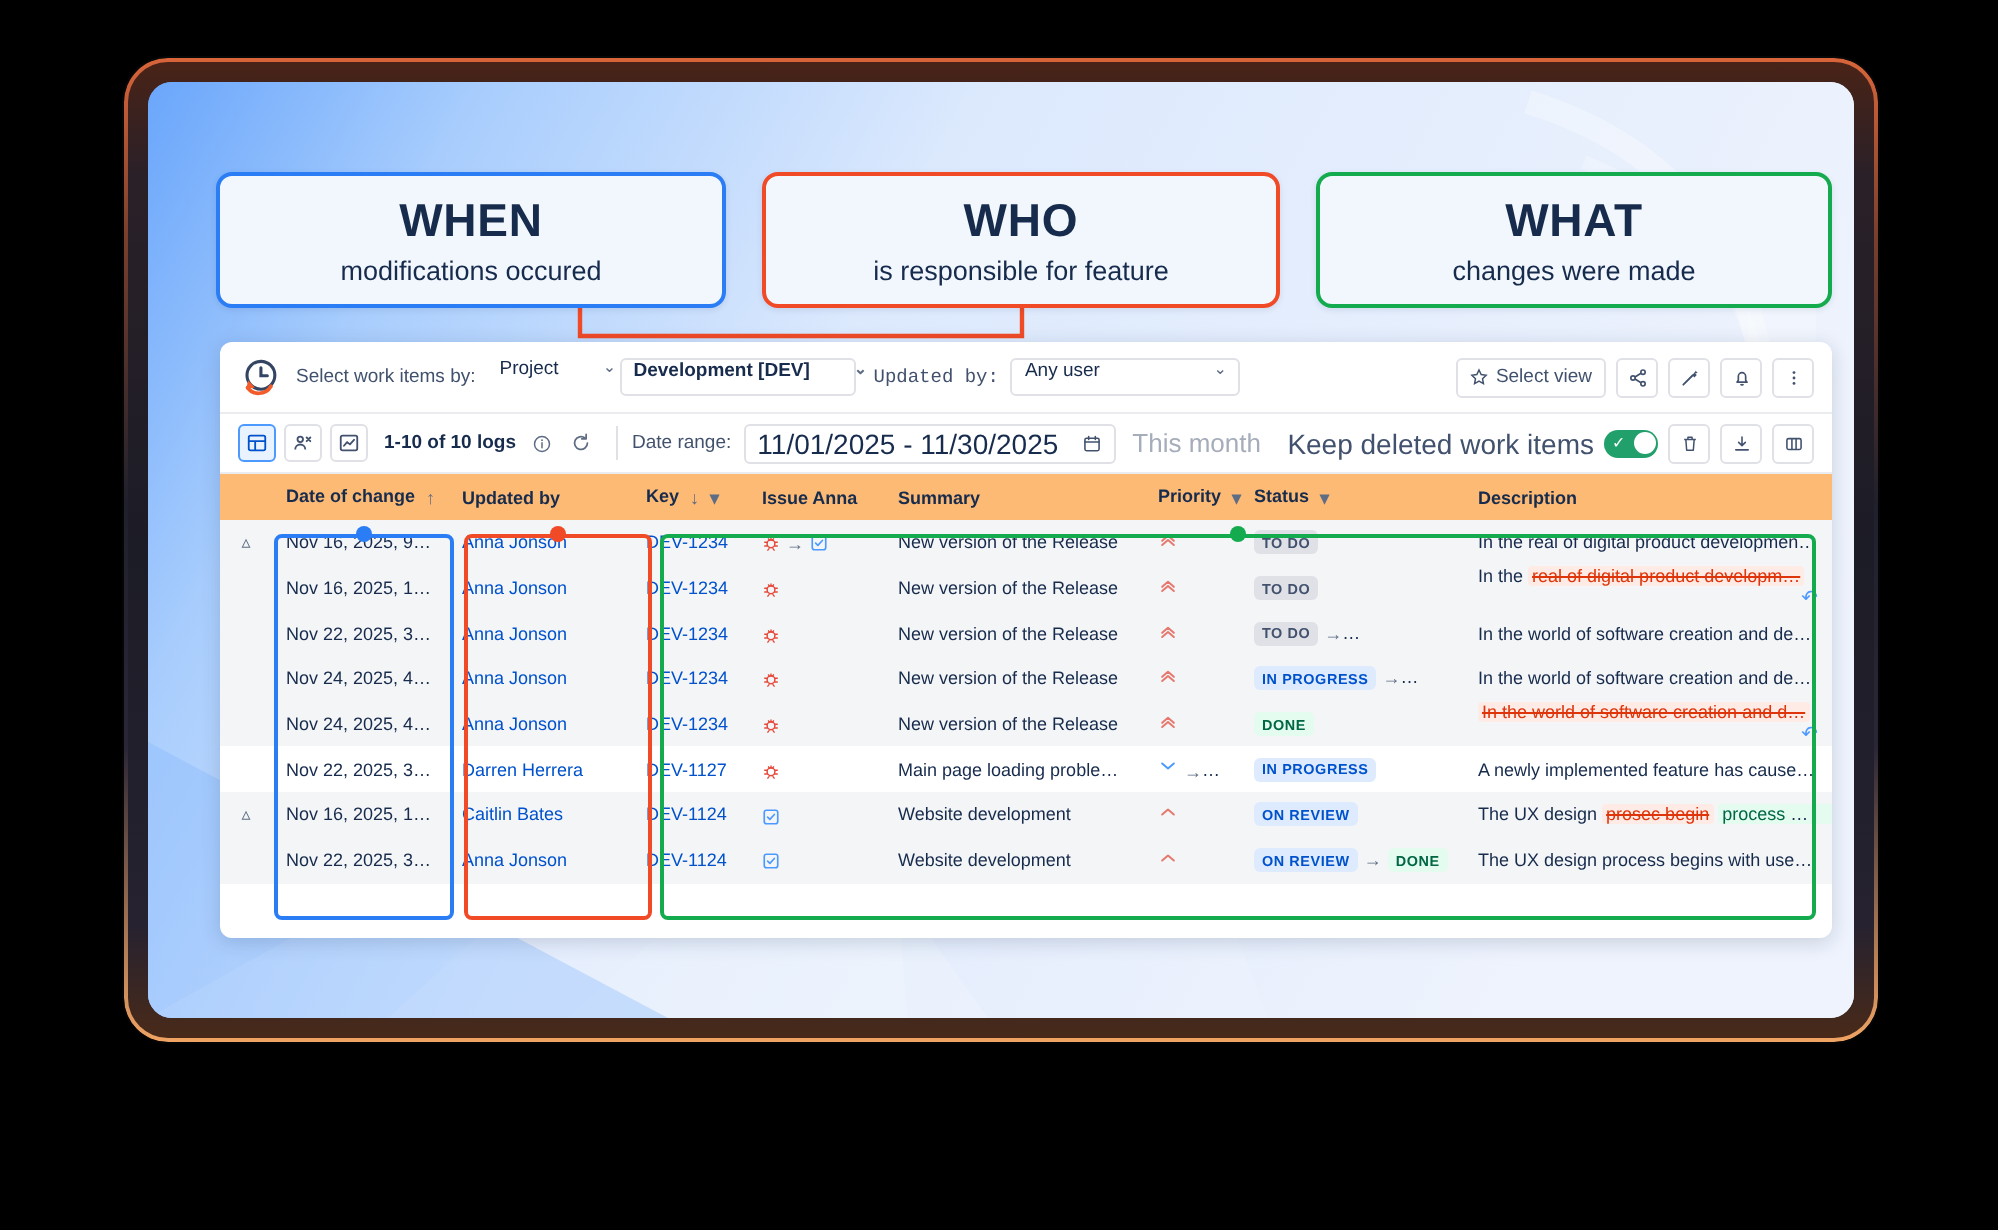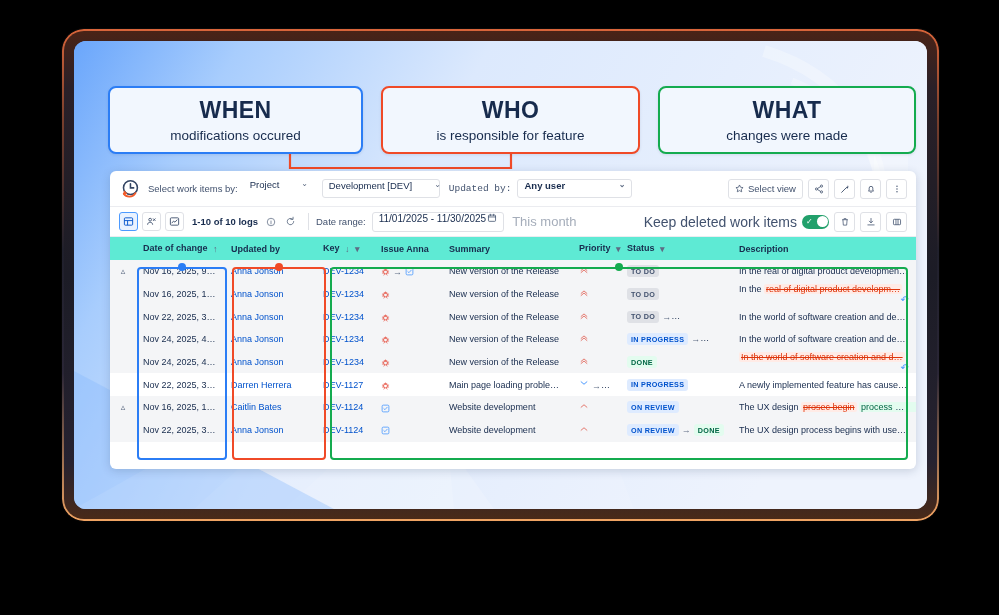--- a/index.html
+++ b/index.html
@@ -59,55 +59,55 @@
   .tb1 { display:flex; align-items:center; height:36px; padding:0 9px; border-bottom:1px solid #ebecf0; }
   .logo { width:22px; height:22px; flex:none; margin-right:7px; }
   .tb-label { font-size:9.5px; color:#42526e; margin-right:6px; white-space:nowrap; }
   .sel {
     height:19px; border:1px solid #dfe1e6; border-radius:3px; background:#fff;
     display:flex; align-items:flex-start; gap:22px; padding:0 6px;
     font-size:9.5px; color:#172b4d; white-space:nowrap;
   }
   .sel.plain { border:none; }
   .sel .cv { color:#5e6c84; font-size:8px; margin-left:auto; }
-  .w-proj { width:62px; } .w-dev { width:118px; } .w-user { width:115px;font-weight:bold; }
+  .w-proj { width:62px; } .w-dev { width:118px; } .w-user { width:115px; }
   .spacer { flex:1; }
   .btn {
     height:20px; min-width:20px; border:1px solid #dfe1e6; border-radius:3px; background:#fff;
     display:flex; align-items:center; justify-content:center; gap:4px;
     font-size:9.5px; color:#42526e; padding:0 6px; margin-left:5px;
   }
   .btn.icon-only { padding:0; width:21px; }
 
   
   .tb2 { display:flex; align-items:center; height:30px; padding:0 9px; border-bottom:1px solid #ebecf0; }
   .vbtn {
     width:19px; height:19px; border:1px solid #dfe1e6; border-radius:3px; background:#fff;
     display:flex; align-items:center; justify-content:center; margin-right:4px;
   }
   .vbtn.active { background:#e9f2ff; border-color:#4c9aff; }
   .logs { font-size:9.5px; color:#172b4d; font-weight:bold; margin:0 5px 0 4px; white-space:nowrap; }
   .ico-btn { width:16px; height:16px; display:flex; align-items:center; justify-content:center; margin-right:3px; }
   .vsep { width:1px; height:17px; background:#dfe1e6; margin:0 7px; }
   .dr-box {
     height:20px; border:1px solid #dfe1e6; border-radius:3px; background:#fff;
-    display:flex; align-items:flex-start; gap:1px; padding:0 6px; font-size:10px; color:#172b4d;
+    display:flex; align-items:center; gap:12px; padding:0 6px; font-size:14px; color:#172b4d;
   }
   .muted { font-size:13px; color:#a5adba; margin-left:8px; }
   .toggle-label { font-size:14px; color:#42526e; margin-right:5px; }
   .toggle {
     width:27px; height:14px; border-radius:8px; background:#22a06b; position:relative; flex:none;
   }
   .toggle .knob { position:absolute; right:1.5px; top:1.5px; width:11px; height:11px; border-radius:50%; background:#fff; }
   .toggle .chk { position:absolute; left:4px; top:2px; color:#fff; font-size:8px; line-height:10px; }
 
   
   table { width:100%; border-collapse:collapse; table-layout:fixed; }
   thead th {
-    background:#5eead4; height:23px; font-size:9px; color:#172b4d; font-weight:bold;
+    background:#fdba74; height:23px; font-size:9px; color:#172b4d; font-weight:bold;
     text-align:left; padding:0 7px; white-space:nowrap;
   }
   tbody td {
     height:22.7px; font-size:9px; color:#172b4d; padding:0 7px; white-space:nowrap;
     overflow:hidden; text-overflow:ellipsis;
   }
   tbody tr.alt td { background:#f4f5f7; }
   tbody tr.white td { background:#fff; }
   .col-exp { width:26px; } .col-date { width:88px; } .col-upd { width:92px; }
   .col-key { width:58px; } .col-type { width:68px; } .col-sum { width:130px; }
@@ -194,21 +194,21 @@
             <path d="M12.5 6.4 V10.8 H16" fill="none" stroke="#344563" stroke-width="1.7" stroke-linecap="round"></path>
             <path d="M18 16.5 C15 21.5 8 21.5 5.2 17.2" fill="none" stroke="#f25b2a" stroke-width="2" stroke-linecap="round"></path>
             <path d="M5.6 13.3 L4.3 18.3 L9.2 17.2 Z" fill="#f25b2a"></path>
           </svg>
           <span class="tb-label">Select work items by:</span>
 
           <div class="sel plain w-proj">
             <span>Project</span>
             <span class="cv">⌄</span>
           </div>
-          <div class="sel w-dev" style="margin-left:16px;">
+          <div class="sel w-dev" style="margin-left:4px;font-weight:bold;">
             <span>Development [DEV]</span>
             <span class="cv">⌄</span>
           </div>
 
           <span class="tb-label" style="margin-left:9px;font-family:Liberation Mono, monospace;">Updated by:</span>
           <div class="sel w-user">
             <span>Any user</span>
             <span class="cv">⌄</span>
           </div>
 

